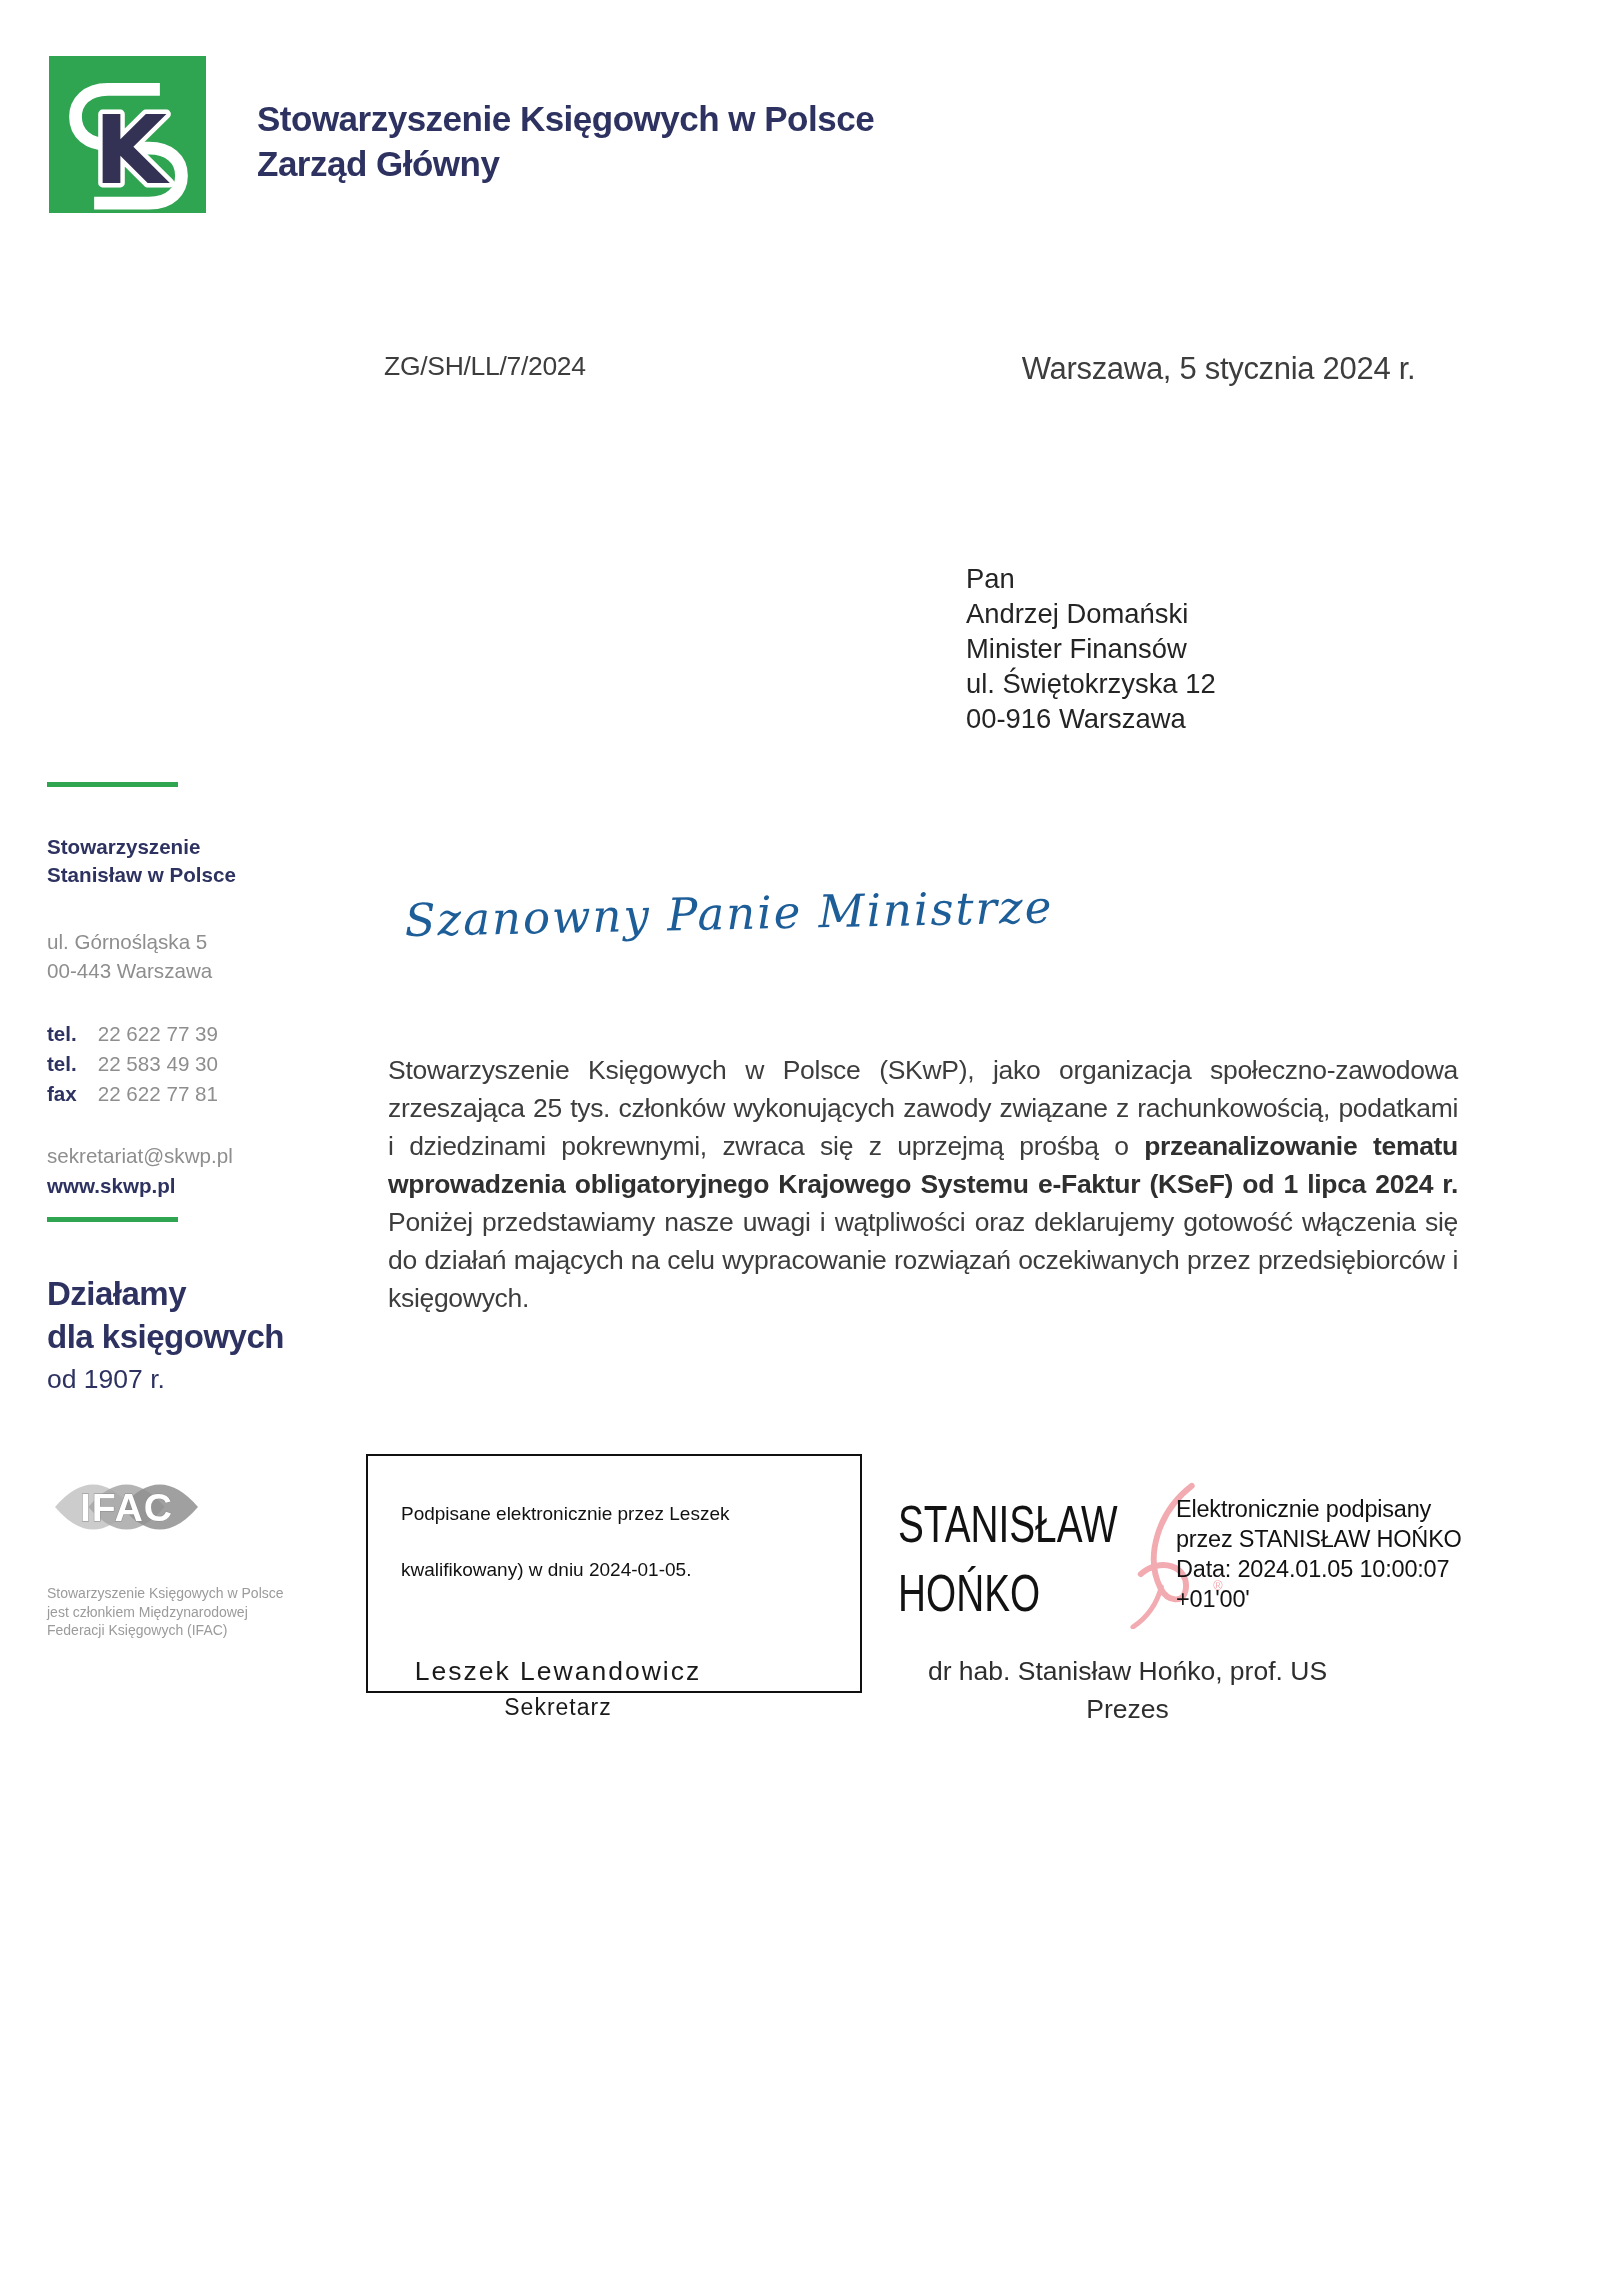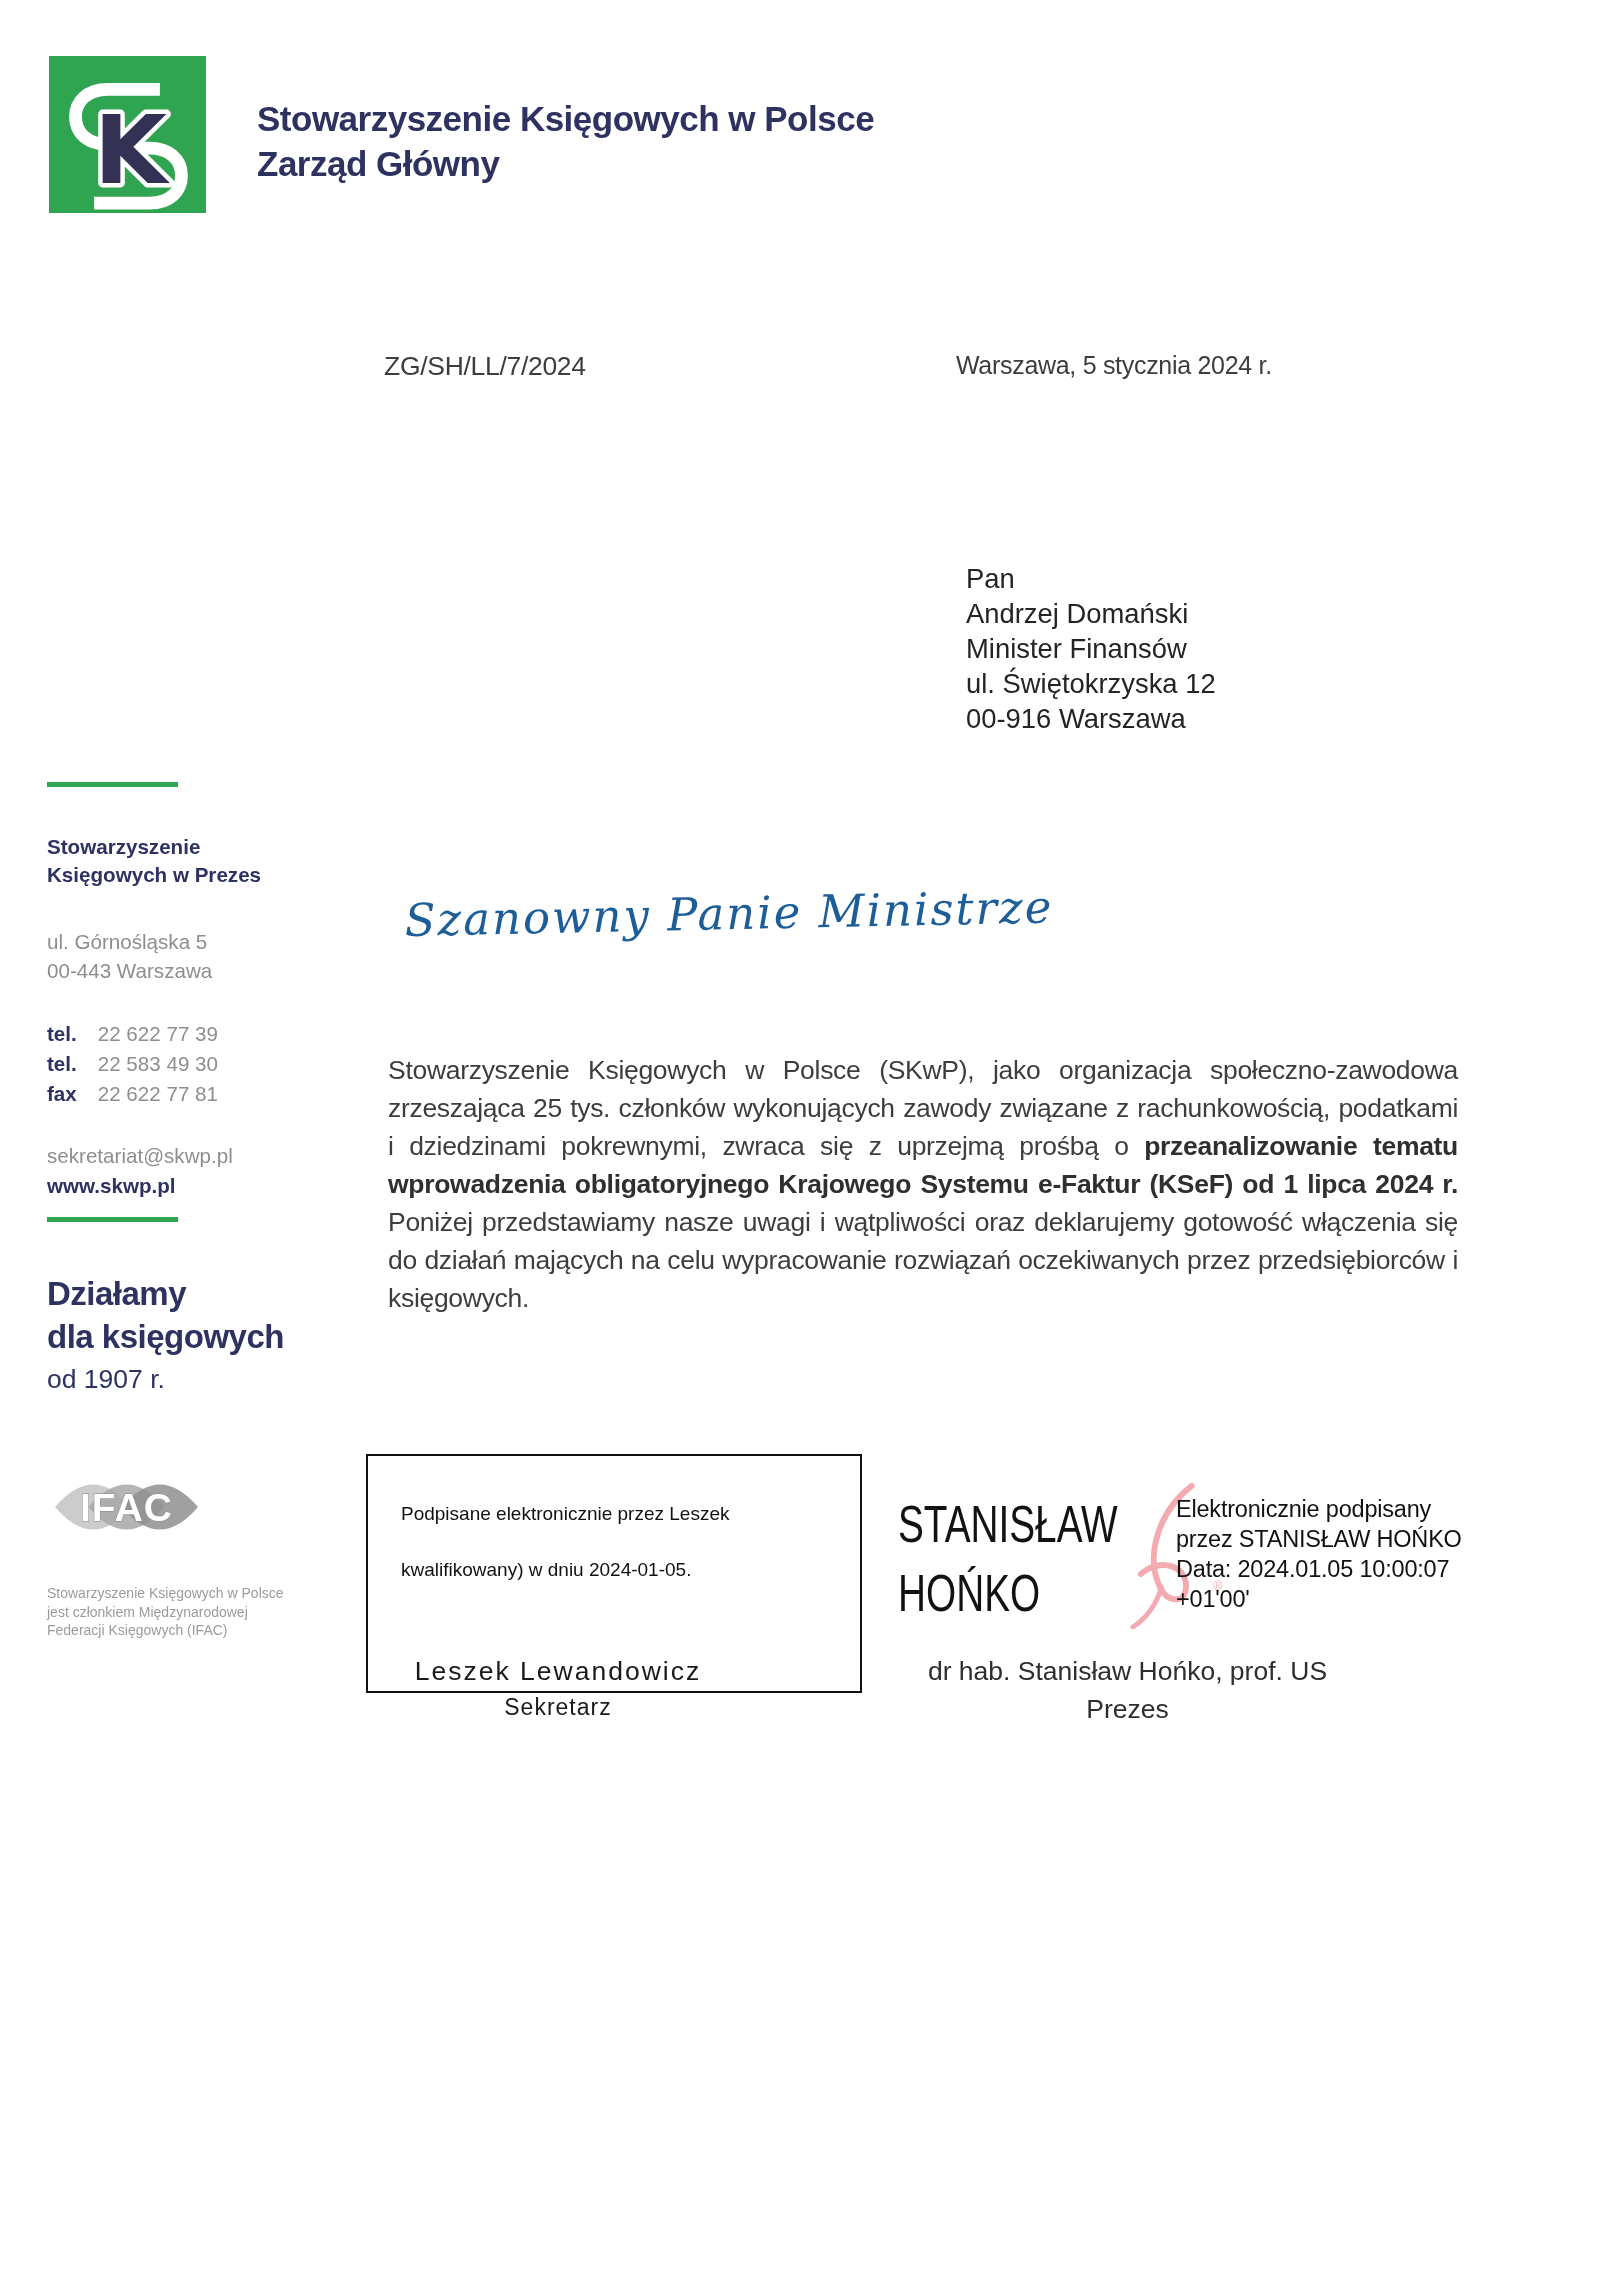--- a/index.html
+++ b/index.html
@@ -12,21 +12,21 @@
         font-family:"Liberation Sans",sans-serif;overflow:hidden;color:var(--ink-black);}
   .abs{position:absolute;}
 
   
   .skwp-logo{left:49px;top:56px;width:157px;height:157px;}
   .org-header{left:257px;top:96px;line-height:45px;font-size:35px;font-weight:700;
               color:var(--brand-navy);letter-spacing:-0.5px;}
 
   
   .ref-number{left:384px;top:351px;font-size:26.5px;color:var(--body-text);letter-spacing:-0.3px;}
-  .place-date{left:956px;top:351px;width:461px;text-align:left;font-size:25px;
+  .place-date{left:988px;top:351px;width:461px;text-align:center;font-size:31px;
               color:var(--body-text);letter-spacing:-0.3px;}
 
   
   .addressee{left:966px;top:561px;font-size:27.4px;line-height:35px;color:#242424;}
   .addr-bold{font-weight:400;}
 
   
   .rule{width:131px;height:4.9px;background:var(--brand-green);}
   .rule-top{left:47px;top:782px;}
   .rule-bottom{left:47px;top:1217px;}
@@ -100,21 +100,21 @@
     <div class="addr-bold">Pan</div>
     <div class="addr-bold">Andrzej Domański</div>
     <div>Minister Finansów</div>
     <div>ul. Świętokrzyska 12</div>
     <div>00-916 Warszawa</div>
   </div>
 
   <div class="abs rule rule-top"></div>
   <div class="abs sb-org">
     <div>Stowarzyszenie</div>
-    <div>Księgowych w Prezes</div>
+    <div>Stanisław w Polsce</div>
   </div>
   <div class="abs sb-addr">
     <div>ul. Górnośląska 5</div>
     <div>00-443 Warszawa</div>
   </div>
   <div class="abs sb-contacts">
     <div>
       <span class="contact-label">tel.</span>
       <span class="contact-value">22 622 77 39</span>
     </div>

